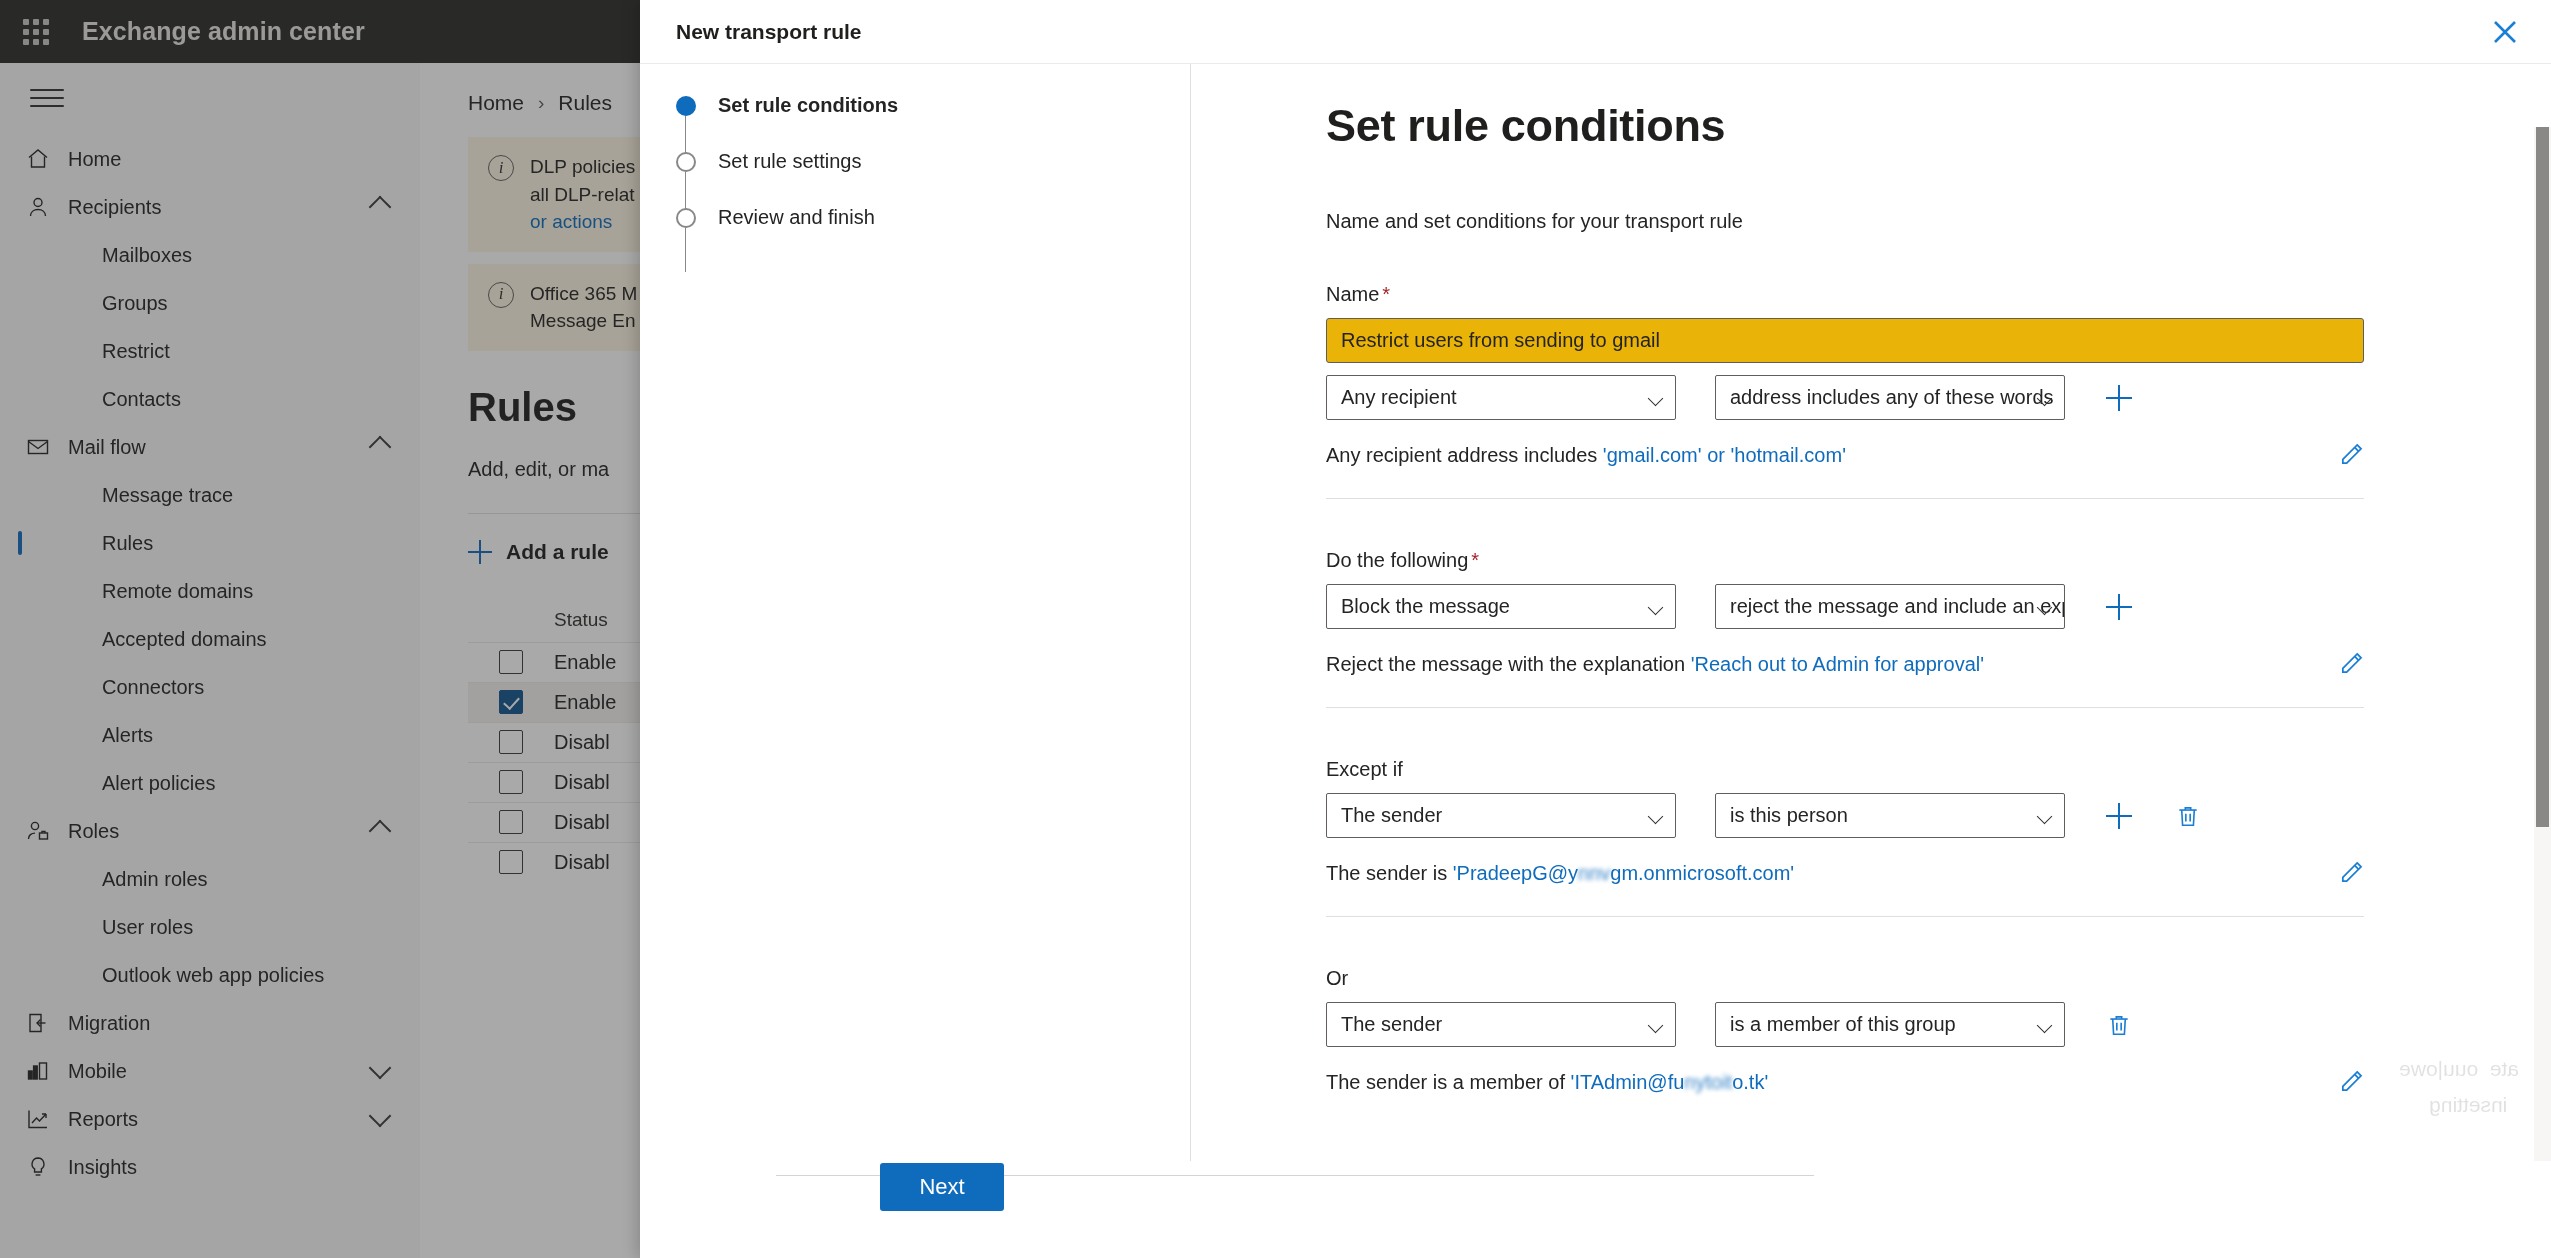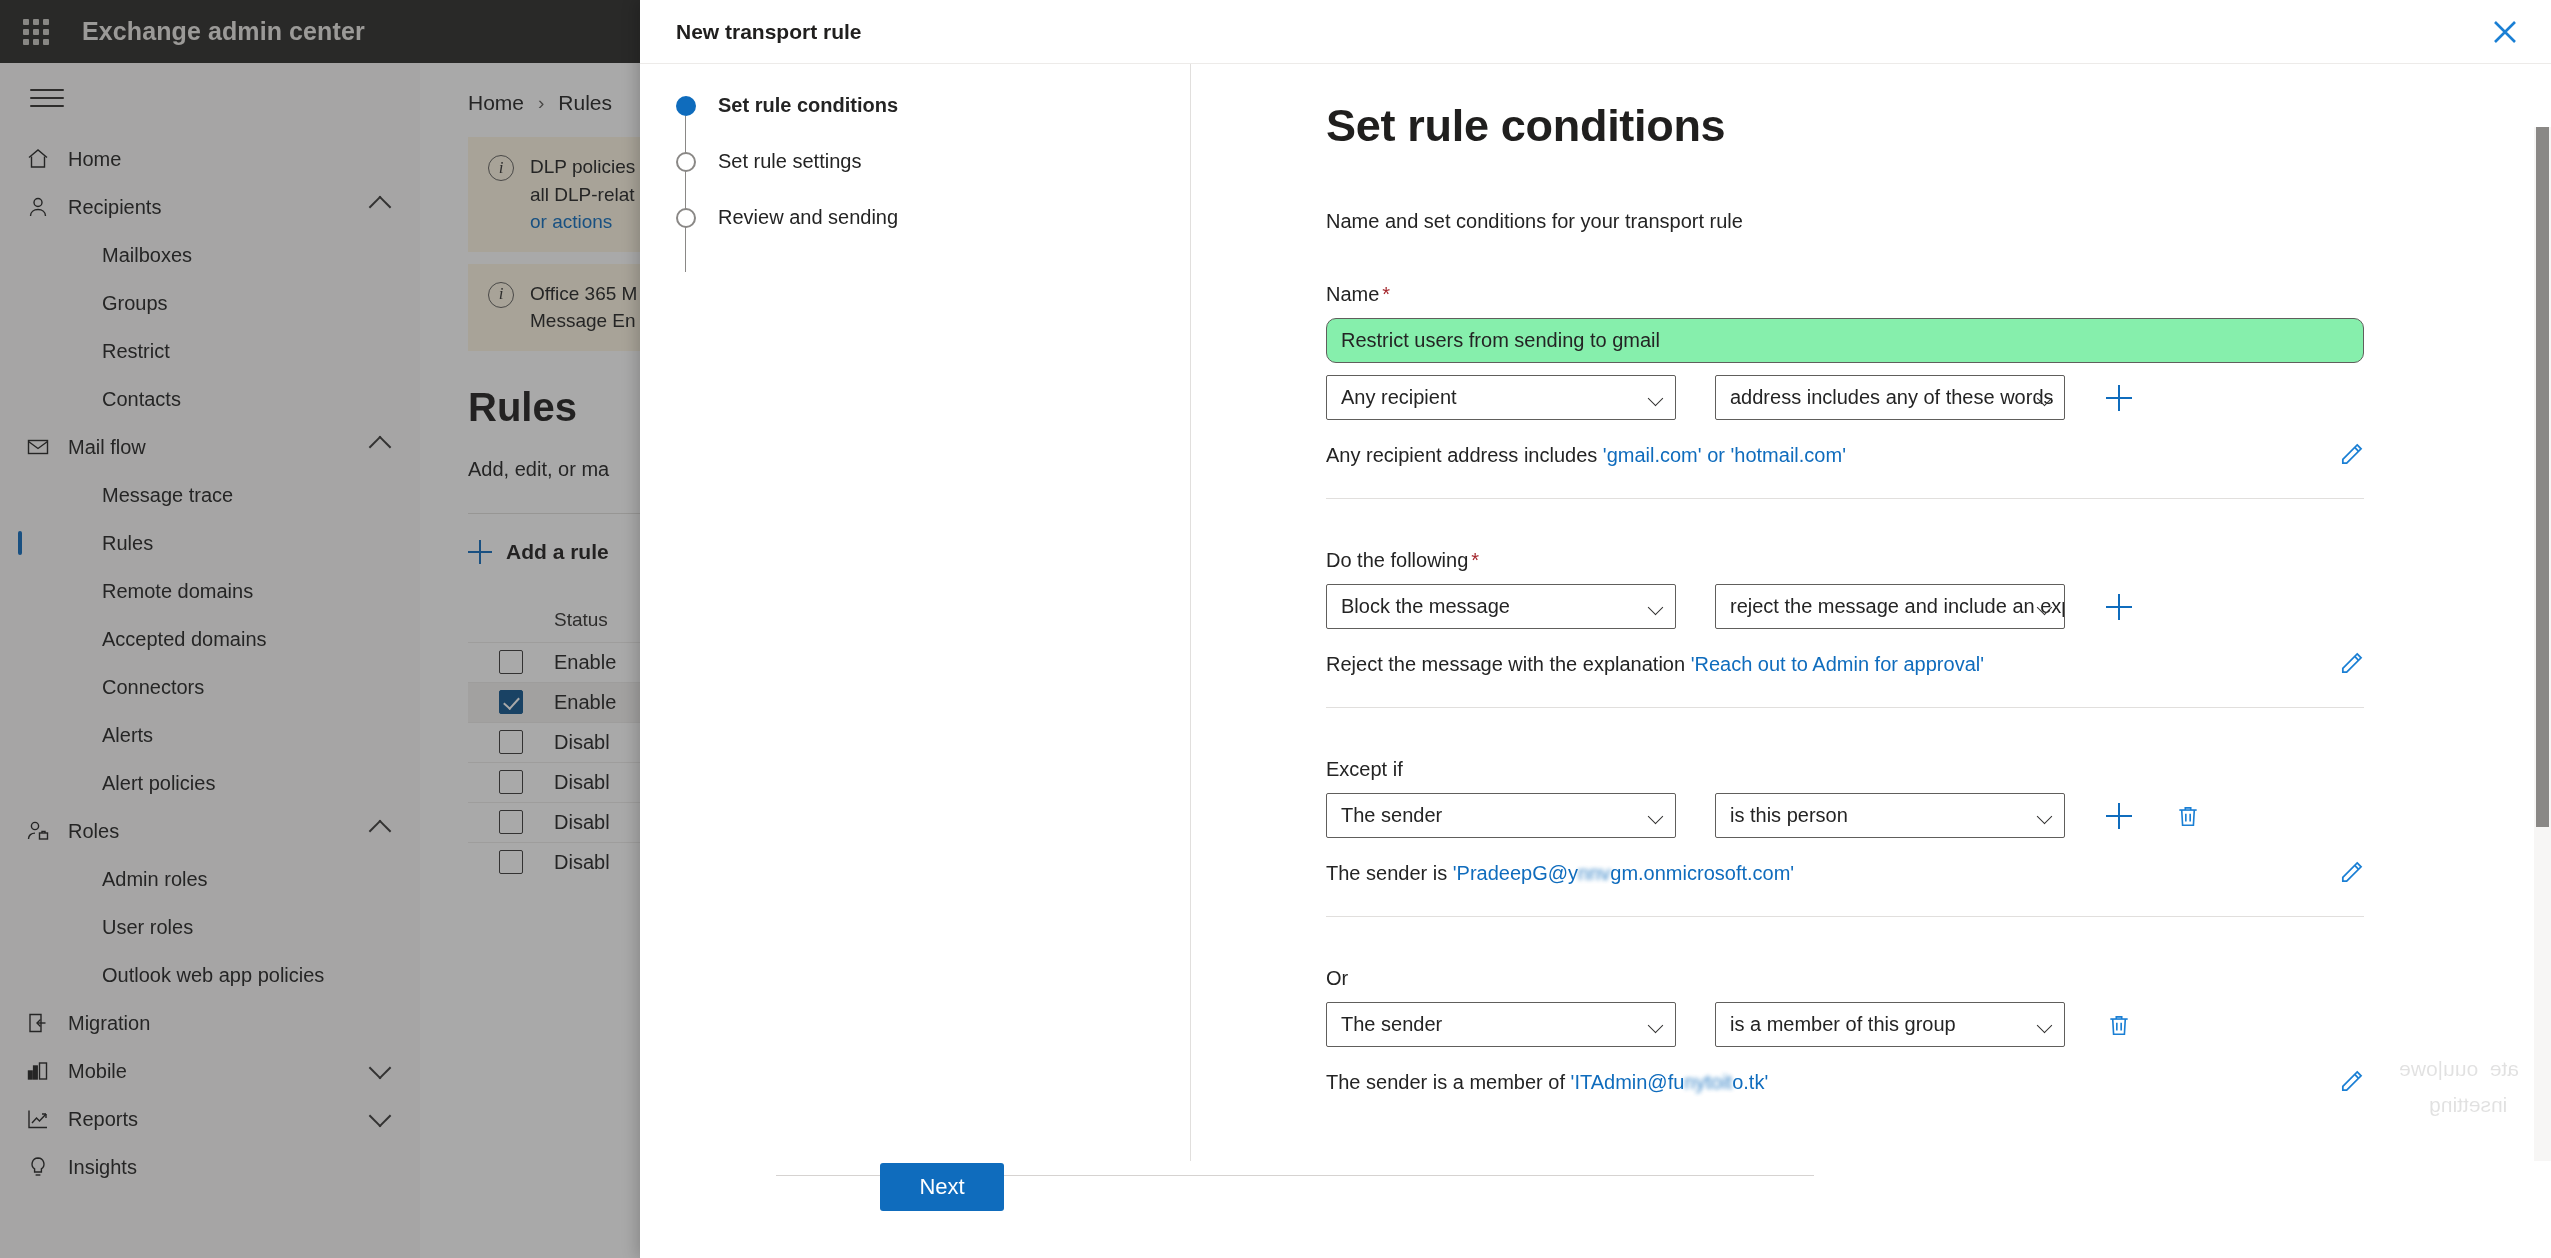--- a/index.html
+++ b/index.html
@@ -132,21 +132,21 @@
     flex: 1 1 auto; padding: 36px 120px 0 136px; overflow: hidden; position: relative;
   }
   .form-title { font-size: 45px; font-weight: 700; color: #201f1e; letter-spacing: -.3px; }
   .form-desc { margin-top: 58px; font-size: 20px; color: #242424; }
 
   .field-label { margin-top: 50px; font-size: 20px; color: #242424; font-weight: 400; }
   .req { color: #a4262c; margin-left: 3px; }
 
   .txt-input {
     margin-top: 12px; width: 1038px; height: 45px;
-    border: 1px solid #605e5c; border-radius: 10px; background: #86efac;
+    border: 1px solid #605e5c; border-radius: 3px; background: #eab308;
     font-size: 20px; color: #242424; padding: 0 14px; outline: none;
     font-family: "Liberation Sans", sans-serif;
   }
 
   .row-pair { margin-top: 12px; display: flex; align-items: center; gap: 39px; }
   .dd {
     position: relative; height: 45px; border: 1px solid #605e5c; border-radius: 2px;
     background: #fff; display: flex; align-items: center; padding: 0 40px 0 14px;
     font-size: 20px; color: #242424; cursor: pointer; white-space: nowrap; overflow: hidden;
   }
@@ -466,21 +466,21 @@
             <div class="step active">
               <span class="dot"></span>
               <span class="sl">Set rule conditions</span>
             </div>
             <div class="step">
               <span class="dot"></span>
               <span class="sl">Set rule settings</span>
             </div>
             <div class="step">
               <span class="dot"></span>
-              <span class="sl">Review and sending</span>
+              <span class="sl">Review and finish</span>
             </div>
           </div>
       </div>
 
       <div class="pane-divider"></div>
 
       <div class="main-pane">
         <div class="form-title">Set rule conditions</div>
         <div class="form-desc">Name and set conditions for your transport rule</div>
 

